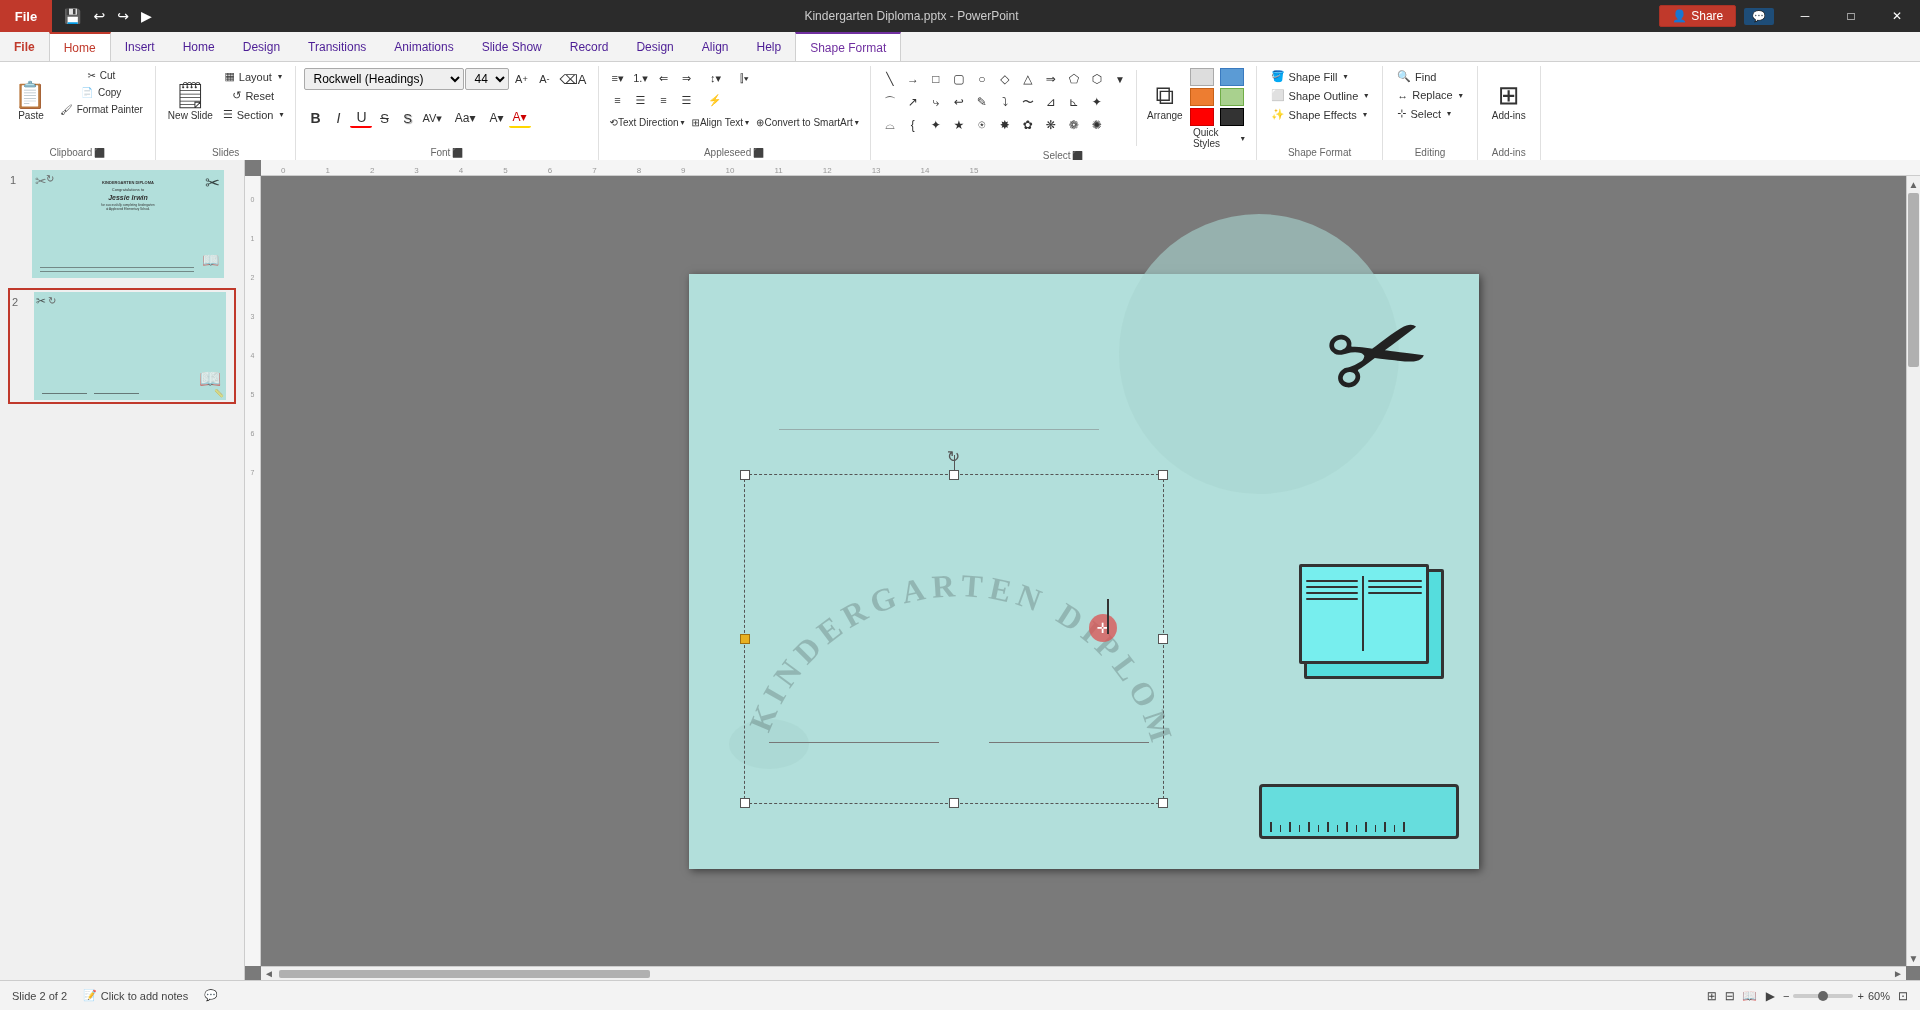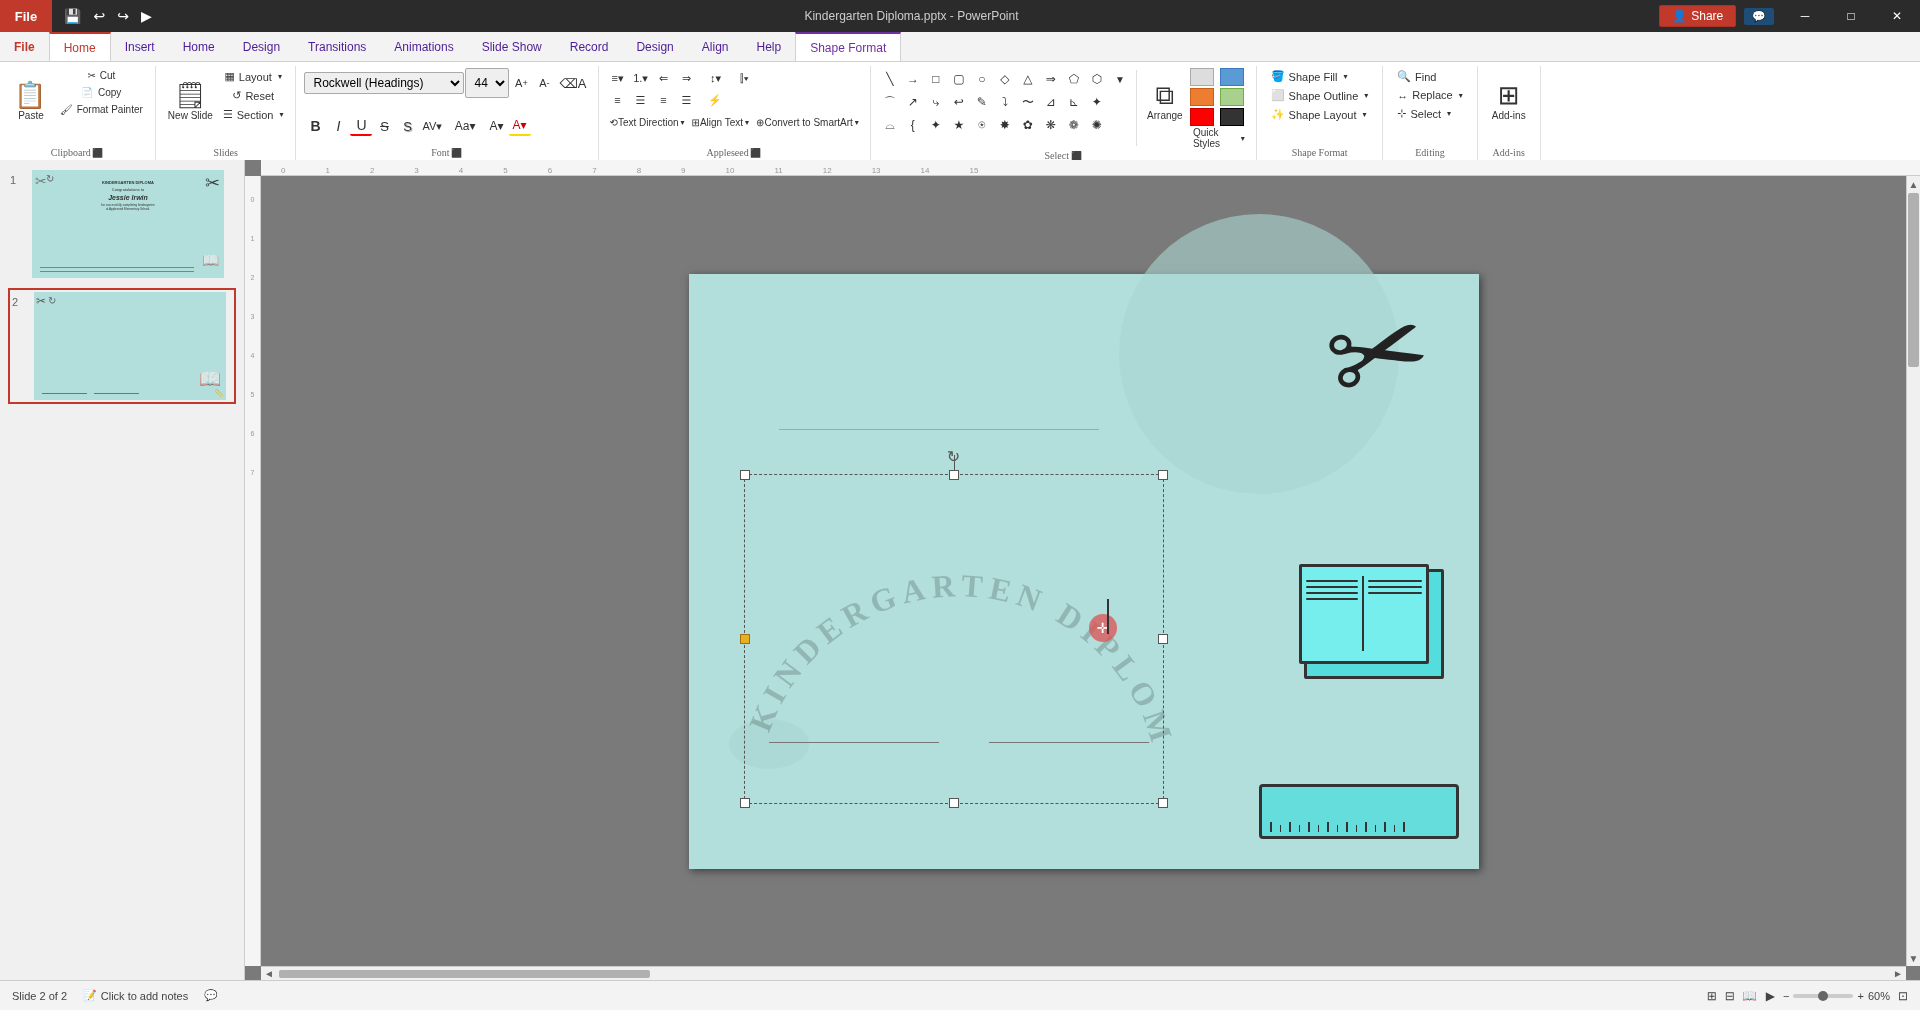--- a/index.html
+++ b/index.html
@@ -65,21 +65,20 @@
     }
 
     .ribbon-group-label {
       font-size: 10px;
       color: #666;
       padding: 2px 0 2px;
       text-align: center;
       display: flex;
       align-items: center;
       gap: 2px;
-      font-family: Liberation Serif, serif;
     }
 
     .ribbon-btn {
       display: flex;
       flex-direction: column;
       align-items: center;
       justify-content: center;
       padding: 2px 4px;
       cursor: pointer;
       border-radius: 2px;
@@ -142,21 +141,21 @@
       width: 160px;
       height: 22px;
       border: 1px solid #aaa;
       border-radius: 2px;
       font-size: 12px;
       padding: 0 4px;
     }
 
     .size-selector {
       width: 44px;
-      height: 30px;
+      height: 22px;
       border: 1px solid #aaa;
       border-radius: 2px;
       font-size: 12px;
       padding: 0 4px;
     }
 
     
     .main-area {
       display: flex;
       height: calc(1010px - 30px - 98px - 30px);
@@ -517,21 +516,21 @@
         <span>Shape Fill</span>
         <span class="dropdown-arrow">▾</span>
       </div>
       <div class="shape-btn">
         <span>⬜</span>
         <span>Shape Outline</span>
         <span class="dropdown-arrow">▾</span>
       </div>
       <div class="shape-btn">
         <span>✨</span>
-        <span>Shape Layout</span>
+        <span>Shape Effects</span>
         <span class="dropdown-arrow">▾</span>
       </div>
     </div>
     <div class="ribbon-group-label">
       <span>Shape Format</span>
     </div>
   </div>
 
   <div class="ribbon-group">
     <div class="ribbon-group-content" style="flex-direction:column;">

